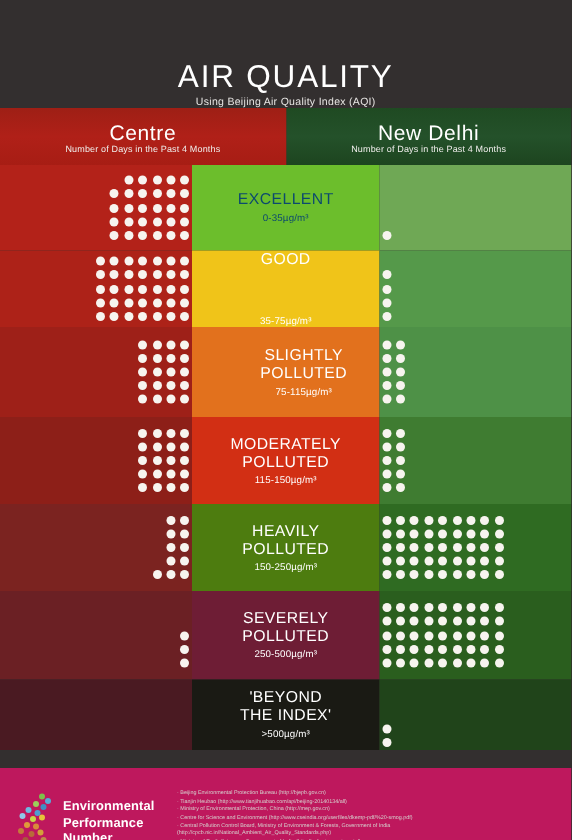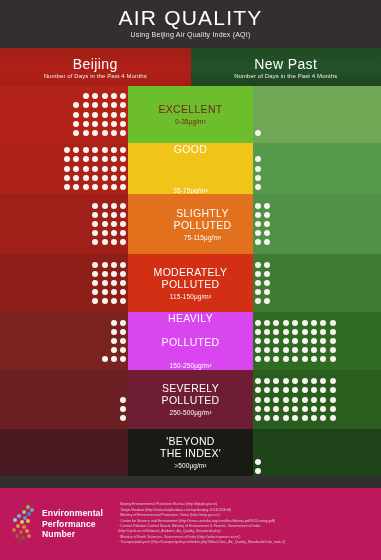--- a/index.html
+++ b/index.html
@@ -6,21 +6,21 @@
   body{
     width:381px;height:560px;
     background:#332f2f;
     font-family:"Liberation Sans", sans-serif;
     color:#ffffff;
     overflow:hidden;
   }
   .poster{position:relative;width:381px;height:560px;background:#332f2f;}
 
   
-  .title-block{height:42px;display:flex;flex-direction:column;align-items:center;justify-content:flex-start;padding-top:6px;}
+  .title-block{height:42px;display:flex;flex-direction:column;align-items:center;justify-content:flex-end;padding-top:6px;margin-top:24px;}
   .main-title{font-size:21px;letter-spacing:1.2px;font-weight:400;line-height:23px;}
   .sub-title{font-size:7px;letter-spacing:.2px;color:#e8e6e4;margin-top:2px;}
 
   
   .city-row{display:flex;height:38px;}
   .city{flex:1;display:flex;flex-direction:column;align-items:center;justify-content:center;}
   .city.beijing{background:linear-gradient(180deg,#9e1f15 0%,#b02018 50%,#a71d14 100%);}
   .city.delhi{background:linear-gradient(180deg,#1f4a22 0%,#24512a 50%,#1d451f 100%);}
   .city-name{font-size:14px;letter-spacing:.4px;line-height:16px;}
   .city-sub{font-size:6px;letter-spacing:.1px;color:#f0eeec;margin-top:1px;}
@@ -59,25 +59,25 @@
 
 <div class="poster">
 
   <div class="title-block">
     <div class="main-title">AIR QUALITY</div>
     <div class="sub-title">Using Beijing Air Quality Index (AQI)</div>
   </div>
 
   <div class="city-row">
     <div class="city beijing">
-      <div class="city-name">Beijing</div>
+      <div class="city-name">Centre</div>
       <div class="city-sub">Number of Days in the Past 4 Months</div>
     </div>
     <div class="city delhi">
-      <div class="city-name">New Past</div>
+      <div class="city-name">New Delhi</div>
       <div class="city-sub">Number of Days in the Past 4 Months</div>
     </div>
   </div>
 
   <div class="chart" id="chart">
       <div class="band" style="height: 57px;">
         <div class="side left" style="background: rgb(179, 34, 25);">
           <div class="dots left">
             <div class="dcol">
               <div class="dot"></div>
@@ -116,21 +116,21 @@
             </div>
             <div class="dcol">
               <div class="dot empty"></div>
               <div class="dot"></div>
               <div class="dot"></div>
               <div class="dot"></div>
               <div class="dot"></div>
             </div>
           </div>
         </div>
-        <div class="center" style="background: rgb(108, 190, 44); color: #7f1d1d;">
+        <div class="center" style="background: rgb(108, 190, 44); color: #0c4a6e;">
           <div class="cat-name">EXCELLENT</div>
           <div class="cat-range">0-35µg/m³</div>
         </div>
         <div class="side right" style="background: rgb(111, 168, 85);">
           <div class="dots right">
             <div class="dcol">
               <div class="dot empty"></div>
               <div class="dot empty"></div>
               <div class="dot empty"></div>
               <div class="dot empty"></div>
@@ -342,21 +342,21 @@
             </div>
             <div class="dcol">
               <div class="dot empty"></div>
               <div class="dot empty"></div>
               <div class="dot empty"></div>
               <div class="dot empty"></div>
               <div class="dot"></div>
             </div>
           </div>
         </div>
-        <div class="center" style="background: #d946ef; color: rgb(255, 255, 255); justify-content: space-between;">
+        <div class="center" style="background: #4d7c0f; color: rgb(255, 255, 255);">
           <div class="cat-name">HEAVILY</div>
           <div class="cat-name">POLLUTED</div>
           <div class="cat-range">150-250µg/m³</div>
         </div>
         <div class="side right" style="background: rgb(47, 107, 34);">
           <div class="dots right">
             <div class="dcol">
               <div class="dot"></div>
               <div class="dot"></div>
               <div class="dot"></div>

